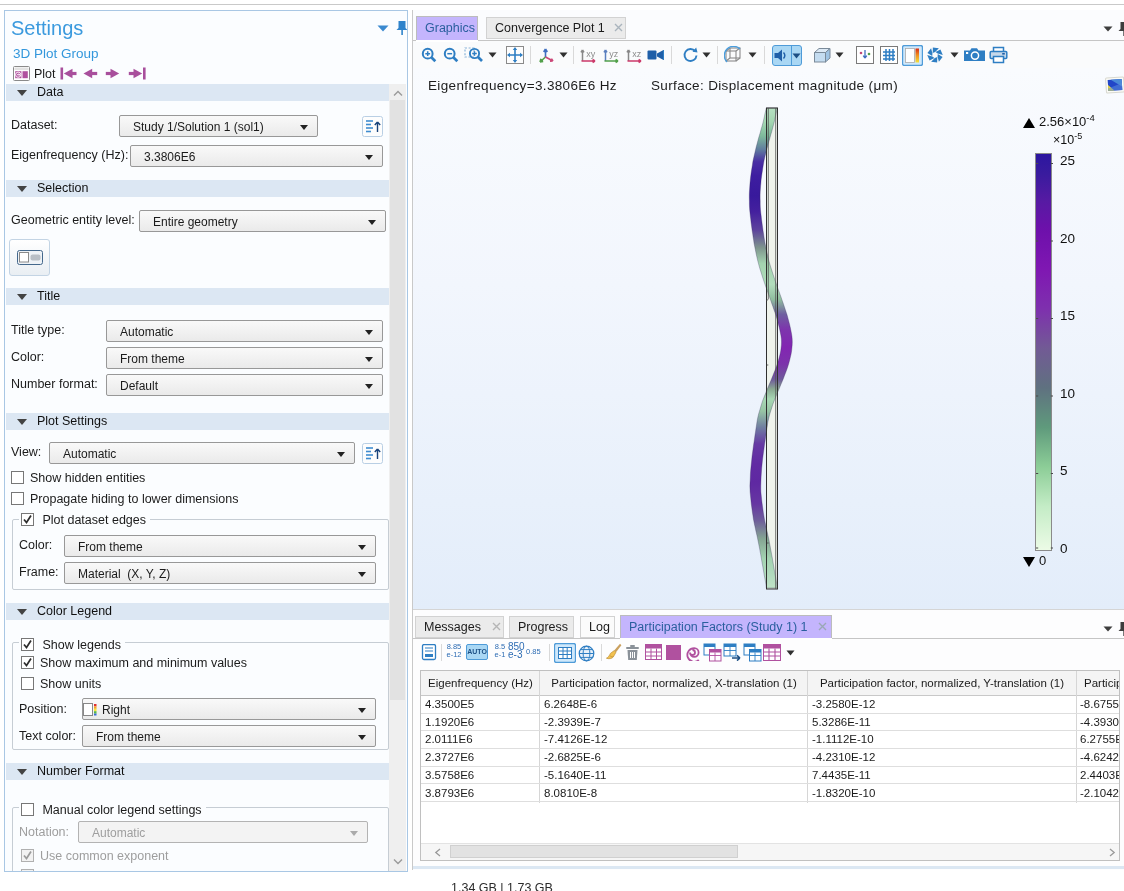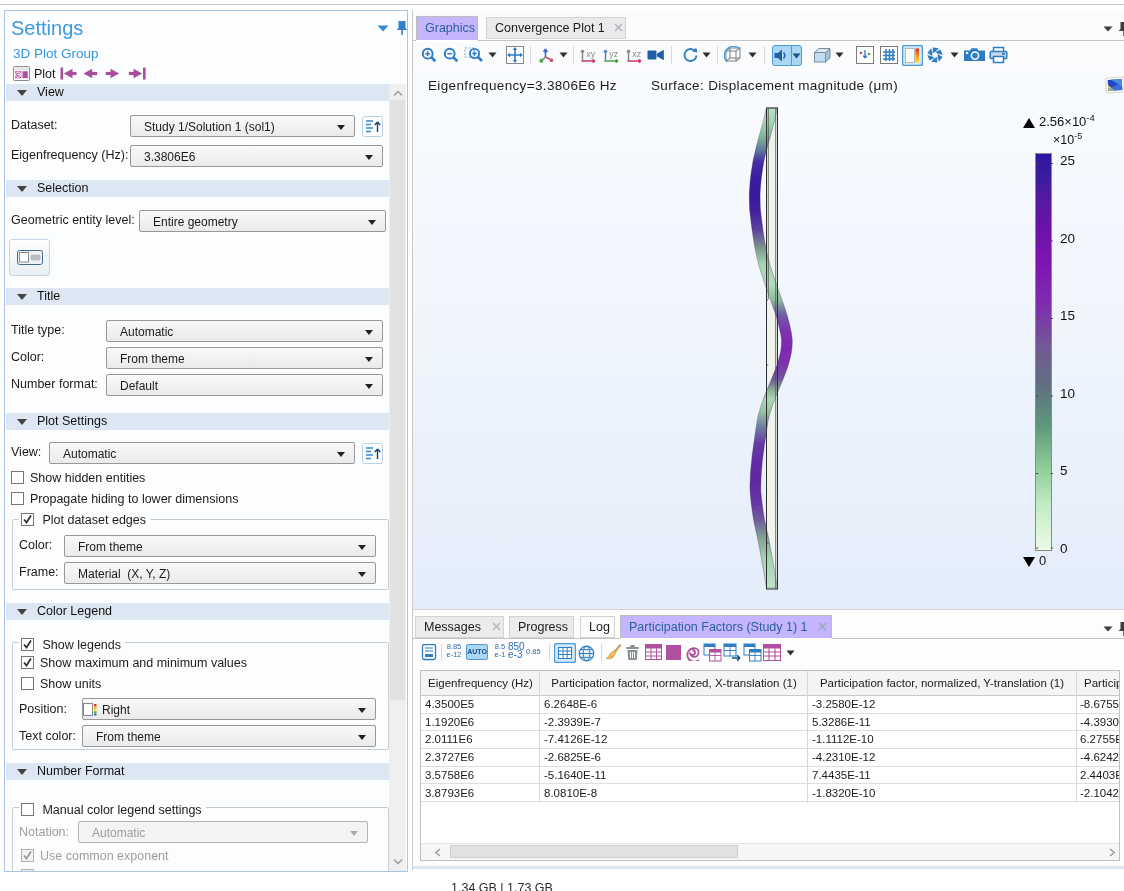--- a/index.html
+++ b/index.html
@@ -67,24 +67,24 @@
         <path d="M59.2 6.5 L50.5 1.7 L50.5 11.3 Z"></path>
           <rect x="45.8" y="4.9" width="5.2" height="3.2"></rect>
         <path d="M82.2 6.5 L73.5 1.7 L73.5 11.3 Z"></path>
           <rect x="68.8" y="4.9" width="5.2" height="3.2"></rect>
         <rect x="83" y="0.5" width="2.6" height="12"></rect>
       </g>
     </svg>
 
     <div class="band" style="top:73px">
         <span class="tri"></span>
-        <span class="bt">View</span>
+        <span class="bt">Data</span>
       </div>
     <div class="abs lbl" style="left:6px;top:107px">Dataset:</div>
-    <div class="combo" style="left:125px;top:104px;width:225px">Study 1/Solution 1 (sol1)<span class="arr"></span></div>
+    <div class="combo" style="left:114px;top:104px;width:199px">Study 1/Solution 1 (sol1)<span class="arr"></span></div>
     <svg class="abs" style="left:357px;top:105px" width="21" height="21">
       <rect x="0.5" y="0.5" width="20" height="20" rx="2" fill="#fdfdfd" stroke="#b9cfe4"></rect>
       <g stroke="#3f8cd0" stroke-width="1.6">
           <path d="M4 5 h7"></path>
           <path d="M4 8.5 h5"></path>
           <path d="M4 12 h7"></path>
           <path d="M4 15.5 h5"></path>
         </g>
       <path d="M15.5 16 V6 M15.5 6 L12.8 9 M15.5 6 L18.2 9" stroke="#17427a" stroke-width="1.4" fill="none"></path>
     </svg>

